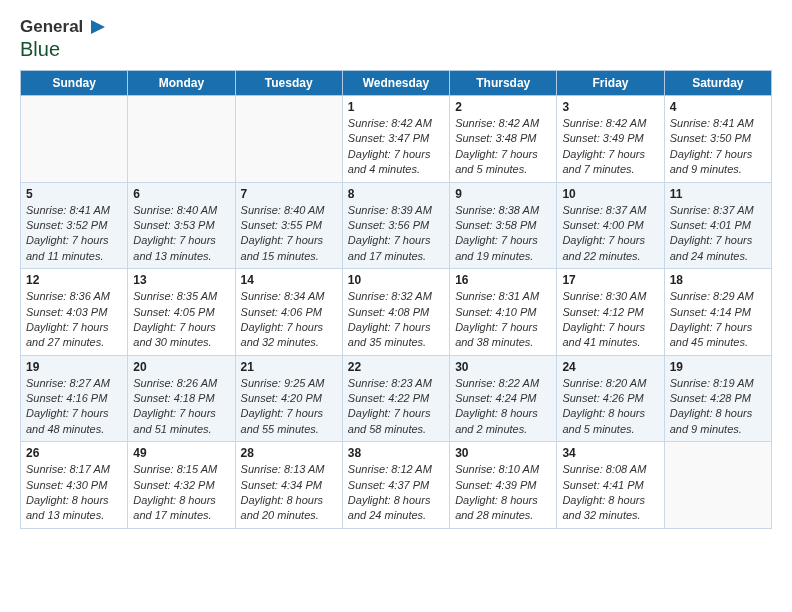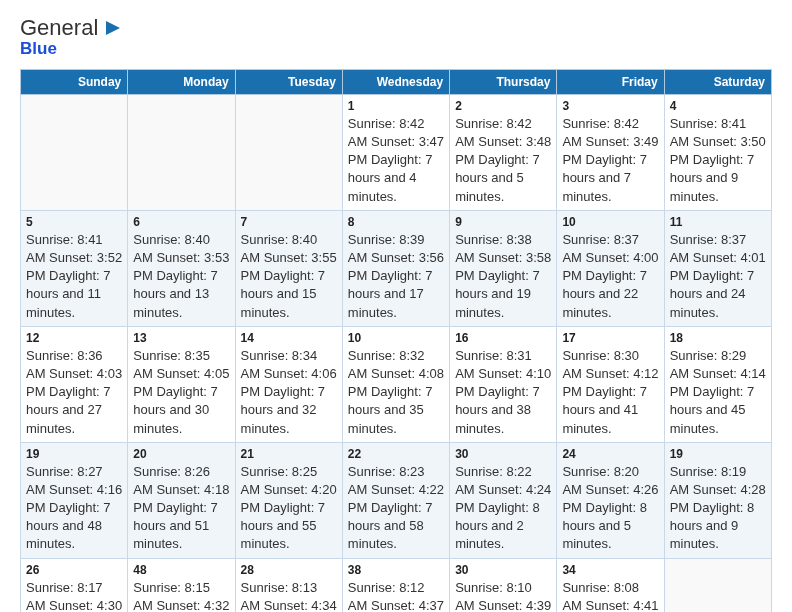--- a/index.html
+++ b/index.html
@@ -43,21 +43,21 @@
     .calendar-table {
       width: 100%;
       border-collapse: collapse;
       table-layout: fixed;
     }
     .calendar-table th {
       background: #1a6faf;
       color: #fff;
       font-size: 12px;
       font-weight: bold;
-      text-align: right;
+      text-align: center;
       padding: 5px 6px;
       border: 1px solid #b0c8e0;
     }
     .calendar-table td {
       vertical-align: top;
       border: 1px solid #c8d8e8;
       padding: 4px 5px;
       font-size: 10px;
       color: #333;
       background: #fff;
@@ -67,42 +67,43 @@
       background: #f0f5fa;
     }
     .day-number {
       font-size: 12px;
       font-weight: bold;
       color: #222;
       display: block;
       margin-bottom: 2px;
     }
     .cell-content {
-      font-size: 13px;
+      font-size: 11px;
       color: #333;
       line-height: 1.4;
+      font-style: italic;
     }
     .empty-cell {
       background: #f9f9f9 !important;
     }
   </style>
 </head>
 <body>
 
 <div class="page">
   <div class="header">
     <div class="logo">
   <div style="line-height:1.1;">
     <div style="display:flex;align-items:center;">
-      <span style="font-size:22px;font-weight:normal;color:#333;">General</span>
+      <span style="font-size:17px;font-weight:bold;color:#333;">General</span>
       <svg width="22" height="22" viewBox="0 0 22 22" style="margin-left:2px;">
         <polygon points="6,4 20,11 6,18" fill="#1a6faf"></polygon>
       </svg>
     </div>
-    <span style="font-size:17px;font-weight:bold;color:#1d4ed8;">Blue</span>
+    <span style="font-size:20px;font-weight:normal;color:#14532d;">Blue</span>
   </div>
 </div>
     <div class="title-area">
       <div class="month-title"></div>
       <div class="location"></div>
     </div>
   </div>
 
   <table class="calendar-table">
     <thead>
@@ -262,21 +263,21 @@
           </td>
           <td>
             <span class="day-number">20</span>
             <div class="cell-content">Sunrise: 8:26 AM
 Sunset: 4:18 PM
 Daylight: 7 hours
 and 51 minutes.</div>
           </td>
           <td>
             <span class="day-number">21</span>
-            <div class="cell-content">Sunrise: 8:25 AM
+            <div class="cell-content">Sunrise: 9:25 AM
 Sunset: 4:20 PM
 Daylight: 7 hours
 and 55 minutes.</div>
           </td>
           <td>
             <span class="day-number">22</span>
             <div class="cell-content">Sunrise: 8:23 AM
 Sunset: 4:22 PM
 Daylight: 7 hours
 and 58 minutes.</div>
@@ -305,21 +306,21 @@
         </tr>
         <tr>
           <td>
             <span class="day-number">26</span>
             <div class="cell-content">Sunrise: 8:17 AM
 Sunset: 4:30 PM
 Daylight: 8 hours
 and 13 minutes.</div>
           </td>
           <td>
-            <span class="day-number">48</span>
+            <span class="day-number">49</span>
             <div class="cell-content">Sunrise: 8:15 AM
 Sunset: 4:32 PM
 Daylight: 8 hours
 and 17 minutes.</div>
           </td>
           <td>
             <span class="day-number">28</span>
             <div class="cell-content">Sunrise: 8:13 AM
 Sunset: 4:34 PM
 Daylight: 8 hours

